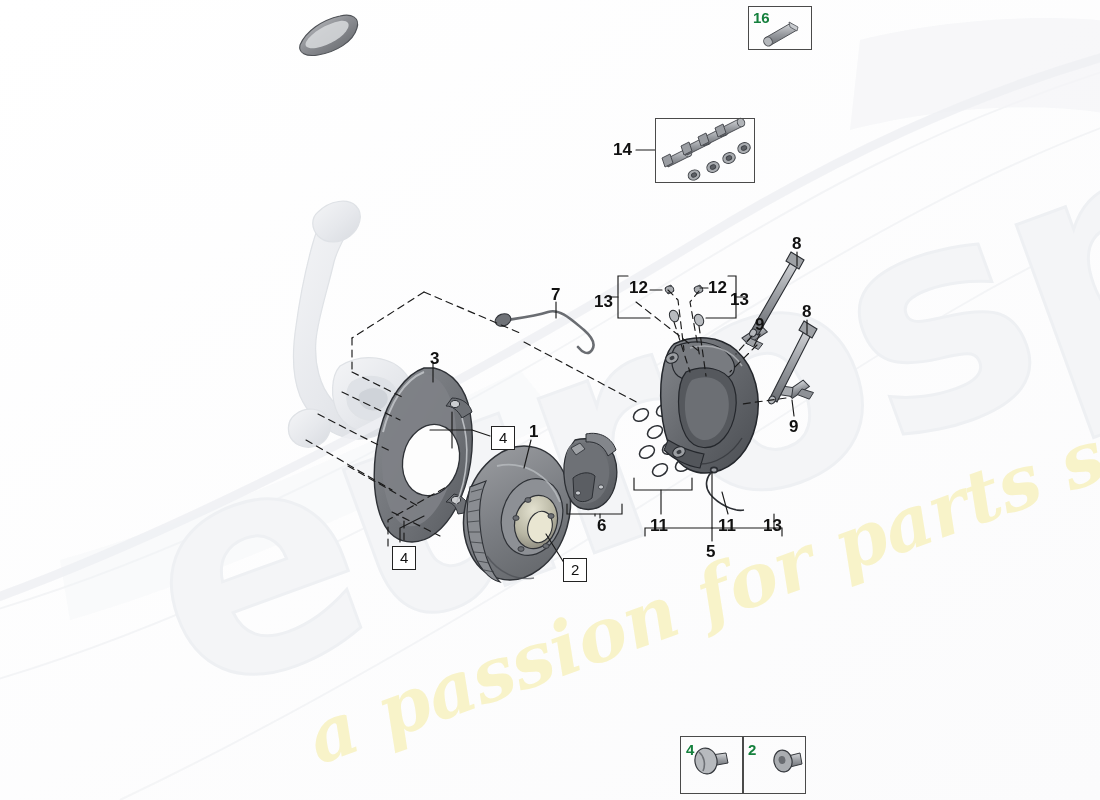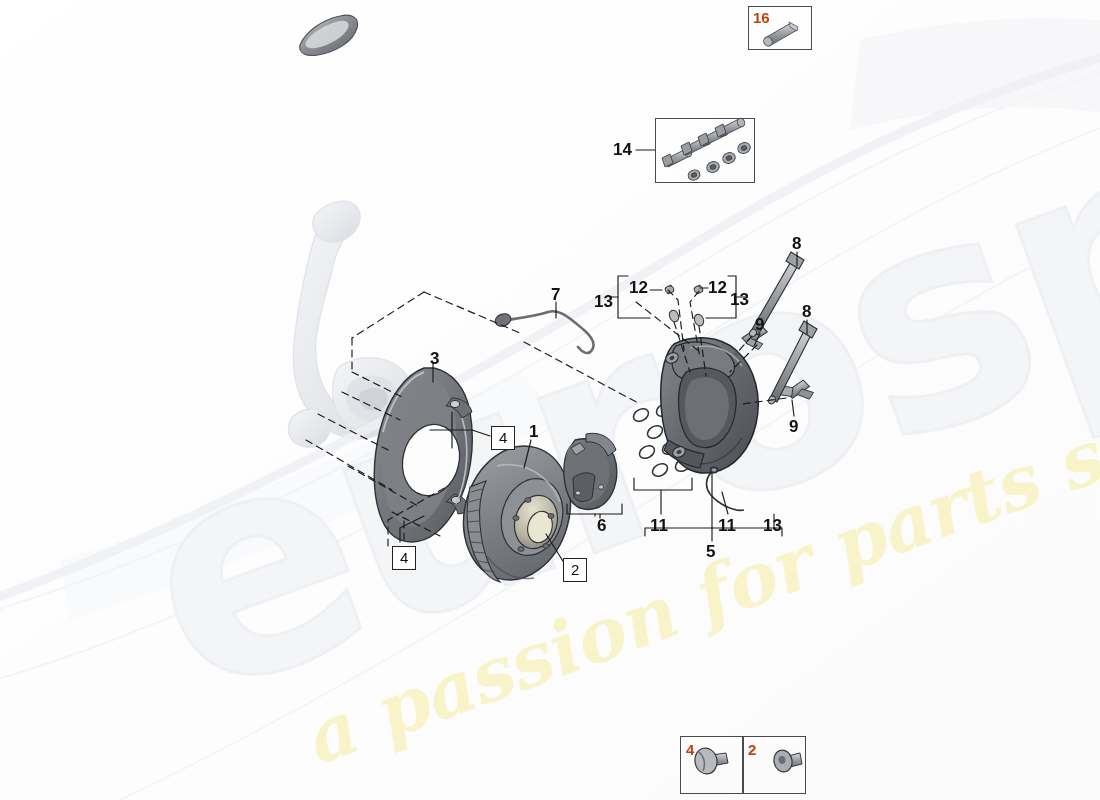--- a/index.html
+++ b/index.html
@@ -7,21 +7,21 @@
   body{font-family:"Liberation Sans",sans-serif;}
   #stage{position:relative;width:1100px;height:800px;background:#ffffff;overflow:hidden;}
   #stage svg.layer{position:absolute;left:0;top:0;width:1100px;height:800px;}
   .callout{position:absolute;font-family:"Liberation Sans",sans-serif;font-weight:bold;
            font-size:17px;color:#111;line-height:1;white-space:nowrap;}
   .boxed{position:absolute;font-family:"Liberation Sans",sans-serif;font-weight:normal;
          font-size:15px;color:#111;border:1.3px solid #222;background:#fff;
          padding:3px 7px 4px 7px;line-height:1;}
   .panel{position:absolute;border:1.4px solid #4a4a4a;background:rgba(255,255,255,0.0);}
   .panel-num{position:absolute;font-family:"Liberation Sans",sans-serif;font-weight:bold;
-             font-size:15px;color:#c2410c;}
+             font-size:15px;color:#15803d;}
 </style>
 </head>
 <body>
 
 <div id="stage">
 
   <svg class="layer" viewBox="0 0 1100 800">
     <defs>
       <linearGradient id="bgsheen" x1="0" y1="0" x2="1" y2="1">
         <stop offset="0%" stop-color="#ffffff"></stop>

